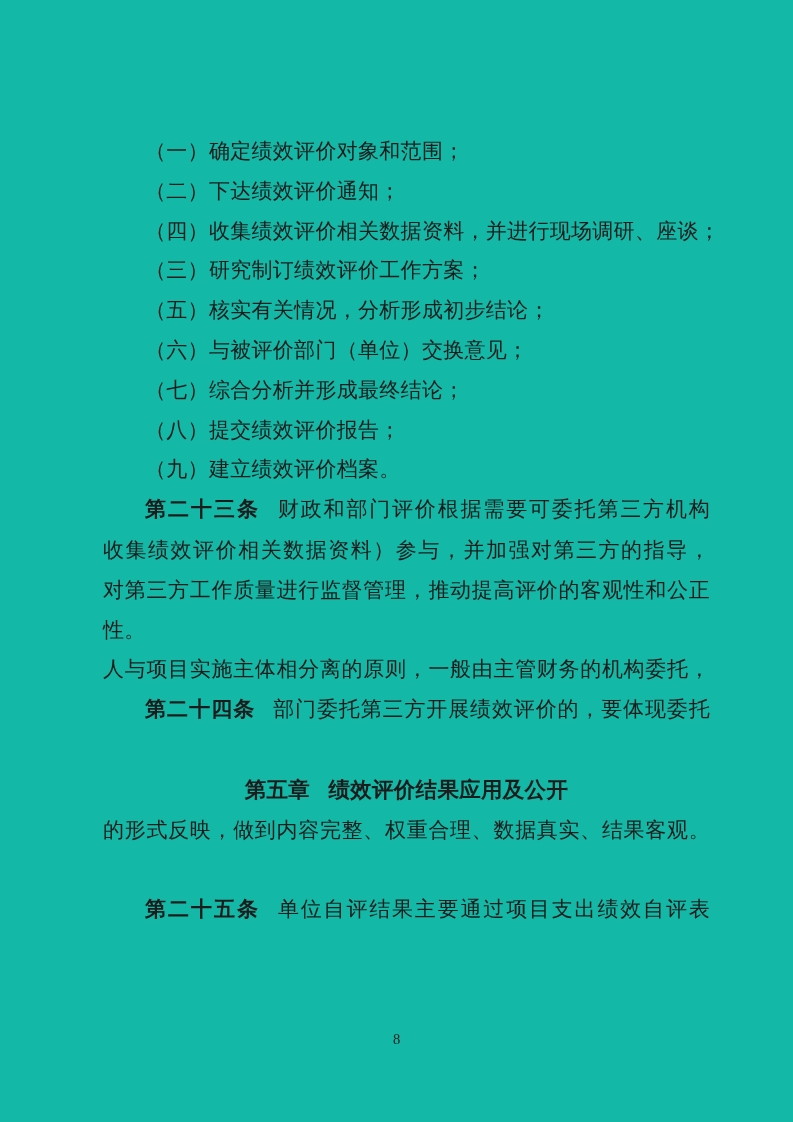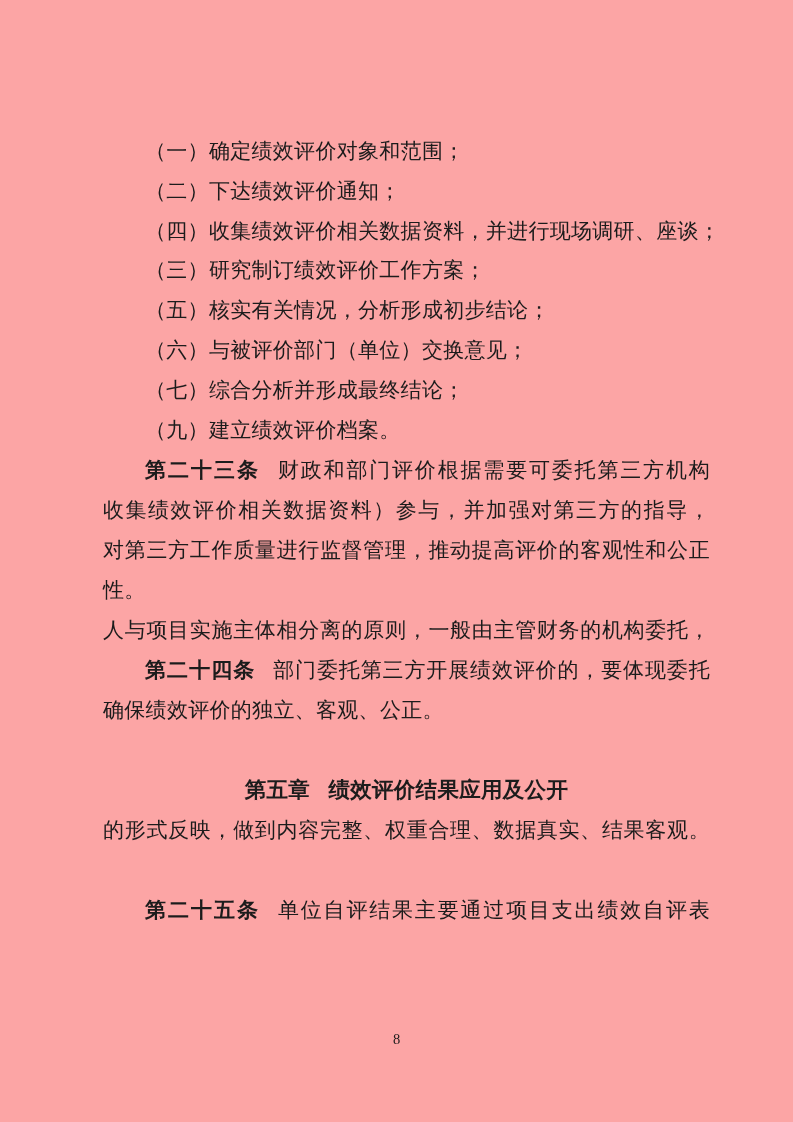--- a/index.html
+++ b/index.html
@@ -4,21 +4,21 @@
 <style>
   html, body {
     margin: 0;
     padding: 0;
     background: #ffffff;
   }
   .page {
     position: relative;
     width: 793px;
     height: 1122px;
-    background: #fca5a5;
+    background: #14b8a6;
     color: #1c1c1c;
     font-family: "Liberation Serif", "DejaVu Serif", serif;
     overflow: hidden;
   }
   .content {
     position: absolute;
     left: 103px;
     top: 132px;
     width: 607px;
     font-size: 21px;
@@ -32,21 +32,21 @@
   
   .full {
     text-align: justify;
     text-align-last: justify;
     text-justify: inter-ideograph;
   }
   .indent {
     text-indent: 2em;
   }
   .article-label {
-    font-family: Liberation Sans, sans-serif;
+    font-family: Liberation Mono, monospace;
     font-weight: bold;
     margin-right: 0.85em;
     letter-spacing: 0.5px;
   }
   .chapter {
     margin-top: 39.8px;
     text-align: center;
     text-align-last: center;
     font-family: "Liberation Sans", "DejaVu Sans", sans-serif;
     font-weight: bold;
@@ -76,34 +76,34 @@
 <div class="page">
   <div class="content">
 
     <div class="line indent">（一）确定绩效评价对象和范围；</div>
     <div class="line indent">（二）下达绩效评价通知；</div>
     <div class="line indent full">（四）收集绩效评价相关数据资料，并进行现场调研、座谈；</div>
     <div class="line indent">（三）研究制订绩效评价工作方案；</div>
     <div class="line indent">（五）核实有关情况，分析形成初步结论；</div>
     <div class="line indent">（六）与被评价部门（单位）交换意见；</div>
     <div class="line indent">（七）综合分析并形成最终结论；</div>
+    <div class="line indent">（八）提交绩效评价报告；</div>
     <div class="line indent">（九）建立绩效评价档案。</div>
 
     <div class="line indent full">
       <span class="article-label">第二十三条</span><span>财政和部门评价根据需要可委托第三方机构</span>
     </div>
     <div class="line full">收集绩效评价相关数据资料）参与，并加强对第三方的指导，</div>
     <div class="line full">对第三方工作质量进行监督管理，推动提高评价的客观性和公正</div>
     <div class="line">性。</div>
 
     <div class="line full">人与项目实施主体相分离的原则，一般由主管财务的机构委托，</div>
     <div class="line indent full">
       <span class="article-label">第二十四条</span><span>部门委托第三方开展绩效评价的，要体现委托</span>
     </div>
-    <div class="line">确保绩效评价的独立、客观、公正。</div>
 
     <div class="line chapter">
       <span class="chapter-label">第五章</span><span>绩效评价结果应用及公开</span>
     </div>
 
     <div class="line full">的形式反映，做到内容完整、权重合理、数据真实、结果客观。</div>
     <div class="line indent full gap-before">
       <span class="article-label">第二十五条</span><span>单位自评结果主要通过项目支出绩效自评表</span>
     </div>
 

